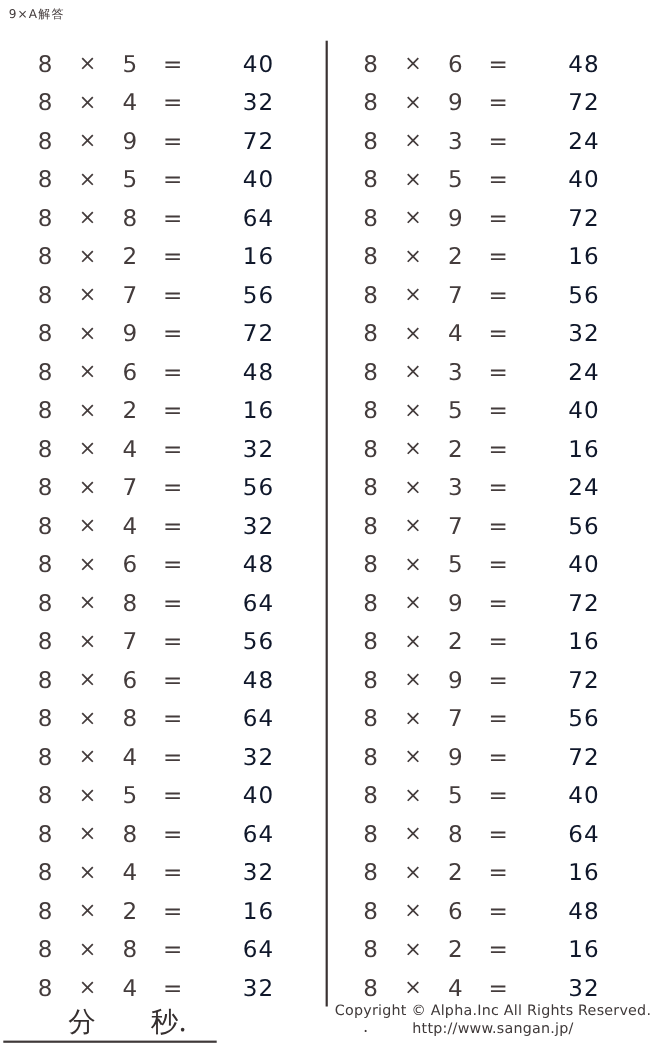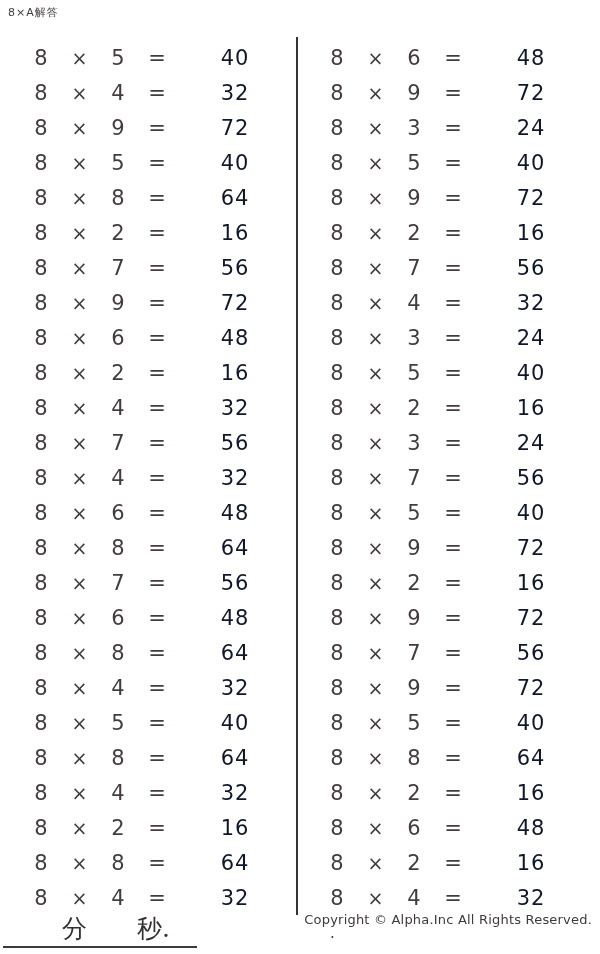--- a/index.html
+++ b/index.html
@@ -38,21 +38,21 @@
   .pagenum{position:absolute;left:256px;top:952px;font-size:15px;letter-spacing:2px;color:#3f3939;}
   .straydot{position:absolute;left:330px;top:924px;font-size:15px;color:#3f3939;}
   .copyright{position:absolute;right:8px;top:912px;text-align:center;color:#3f3939;font-size:13px;line-height:16px;letter-spacing:0.2px;}
 </style>
 </head>
 <body>
 
 <div class="page">
 
   <div class="hdr">
-    <div class="t1">8×A解答</div>
+    <div class="t1">9×A解答</div>
   </div>
 
   <div class="divider"></div>
 
   <div class="col col-left" id="col-0">
       <div class="row">
         <span class="c-m">8</span>
         <span class="c-x">×</span>
         <span class="c-n">5</span>
         <span class="c-e">=</span>
@@ -408,15 +408,16 @@
   <div class="timeline">
     <span class="kanji min">分</span>
     <span class="kanji sec">秒.</span>
   </div>
 
   <div class="pagenum">12/100</div>
   <div class="straydot">.</div>
 
   <div class="copyright">
     <div>Copyright ©  Alpha.Inc All Rights Reserved.</div>
+    <div>http://www.sangan.jp/</div>
   </div>
 
 </div>
 
 </body></html>

